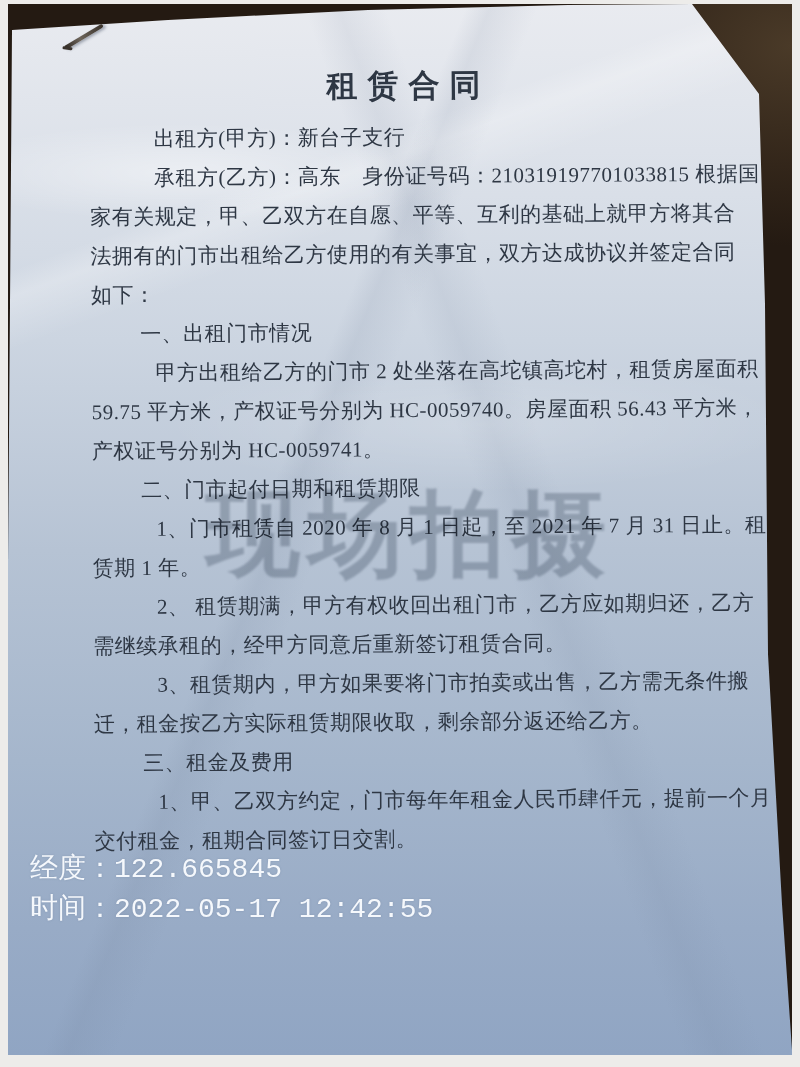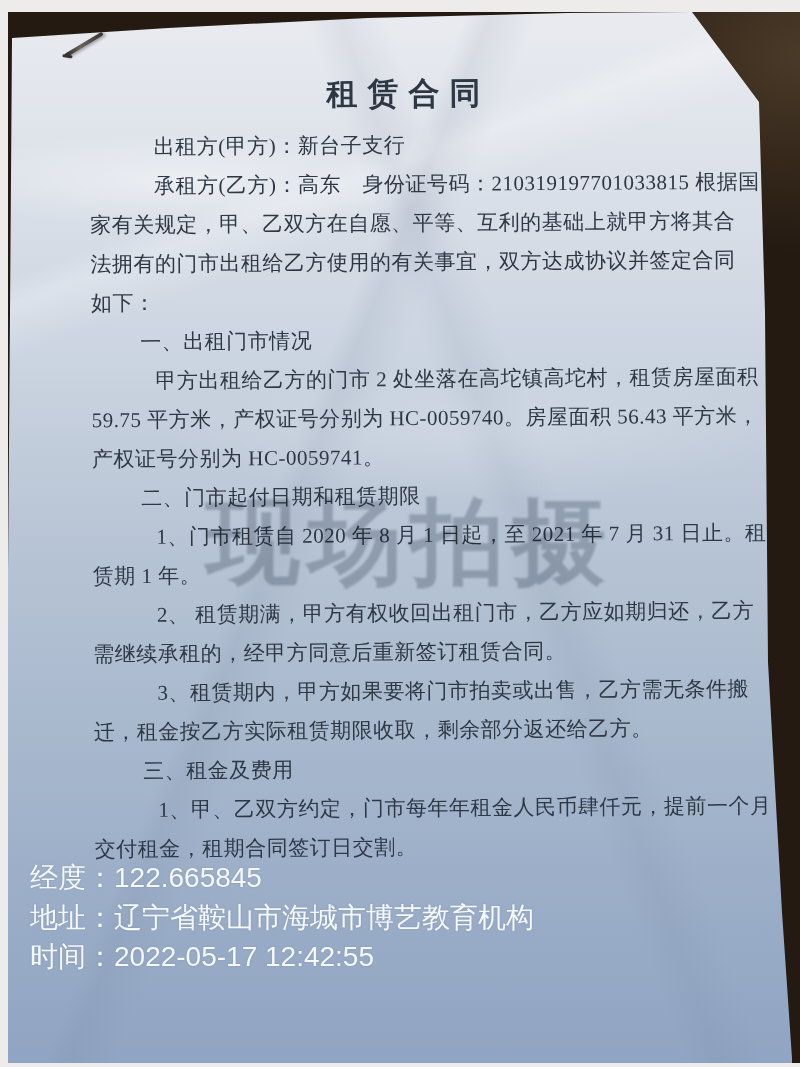--- a/index.html
+++ b/index.html
@@ -3,25 +3,24 @@
 <meta charset="utf-8">
 <style>
   html,body{margin:0;padding:0;}
   body{
     width:800px;height:1067px;
     background:var(--frame-bg,#edecea);
     font-family:"Liberation Serif", serif;
     overflow:hidden;position:relative;
   }
   .photo{
-    position:absolute;left:8px;top:12px;width:784px;height:1051px;
+    position:absolute;left:8px;top:4px;width:784px;height:1051px;
     background:
       radial-gradient(ellipse 260px 200px at 100% 4%, #4a3a28 0%, #33261a 60%, #241a12 100%);
     overflow:hidden;
-    padding-left:8px;
   }
   .paper{
     position:absolute;left:0;top:0;width:784px;height:1051px;
     clip-path:polygon(
       4px 26px, 160px 16px, 360px 6px, 560px 1px, 684px 0px,
       751px 90px, 757px 300px, 760px 650px, 774px 900px, 784px 1046px,
       784px 1051px, 0px 1051px, 0px 560px, 2px 300px);
     background:
       radial-gradient(ellipse 340px 70px at 22% 16%, rgba(255,255,255,.45), transparent 70%),
       radial-gradient(ellipse 420px 90px at 60% 40%, rgba(255,255,255,.18), transparent 75%),
@@ -56,21 +55,21 @@
   .ind2{text-indent:64px;}
   .watermark{
     position:absolute;left:198px;top:478px;width:430px;
     font-family:"Liberation Sans",sans-serif;
     font-size:94px;font-weight:bold;letter-spacing:8px;line-height:104px;
     color:var(--watermark,#76828f);opacity:.42;filter:blur(1.2px);
     white-space:nowrap;mix-blend-mode:multiply;
   }
   .overlay{
     position:absolute;left:22px;top:846px;
-    font-family:Liberation Sans, sans-serif;
+    font-family:Liberation Mono, monospace;
     font-size:28px;line-height:39.5px;
     color:var(--overlay-text,#f5f8fc);
     text-shadow:0 0 2px rgba(90,110,140,.35);
   }
   .overlay .row{white-space:nowrap;}
 </style>
 </head>
 <body>
 
 <div class="photo">
@@ -100,19 +99,16 @@
       </div>
     </div>
     <div class="watermark">现场拍摄</div>
   </div>
   <div class="staple"></div>
   <div class="overlay">
     <div class="row">
       <span>经度：</span><span>122.665845</span>
     </div>
     <div class="row">
-      <span>地址：</span><span>辽宁省鞍山市海城市博艺教育机构</span>
-    </div>
-    <div class="row">
       <span>时间：</span><span>2022-05-17 12:42:55</span>
     </div>
   </div>
 </div>
 
 </body></html>

